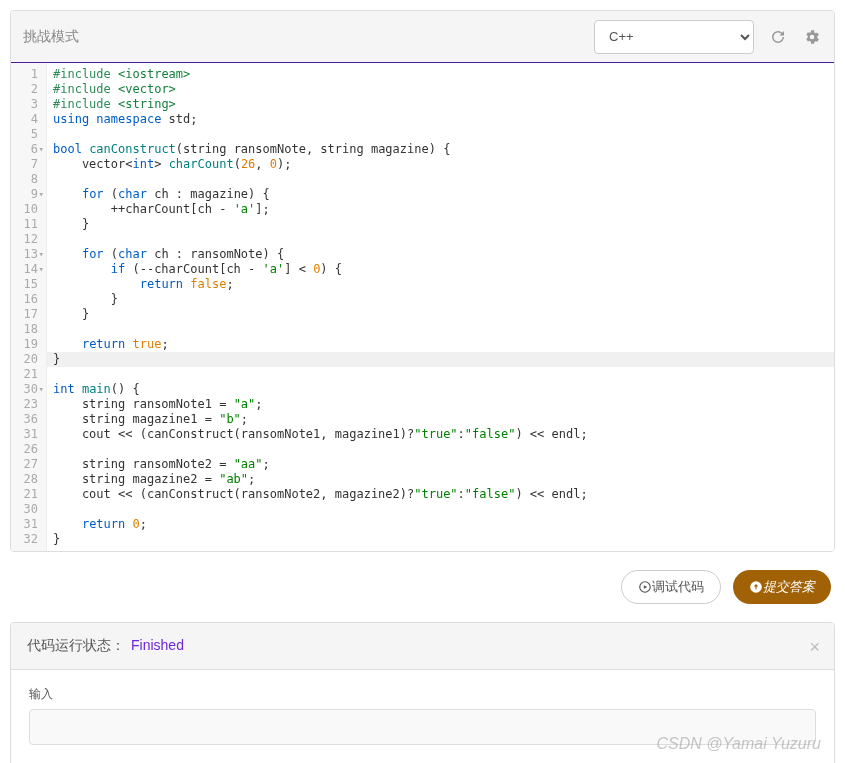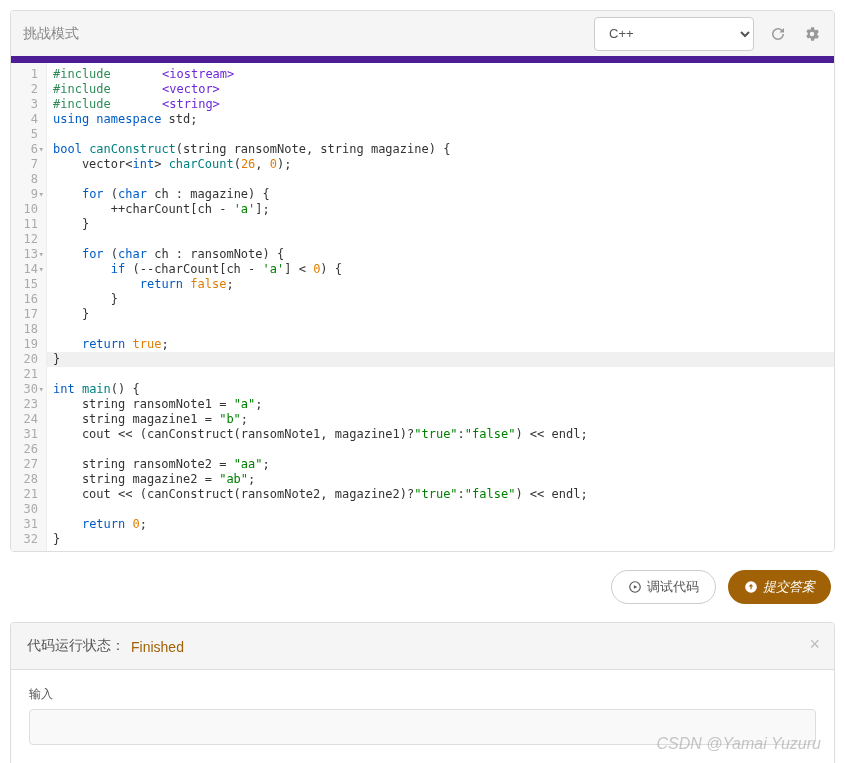--- a/index.html
+++ b/index.html
@@ -1,45 +1,45 @@
 <!DOCTYPE html>
 <html><head>
 <meta charset="utf-8">
 <style>
 * { box-sizing: border-box; margin: 0; padding: 0; }
 body { font-family: -apple-system, "Helvetica Neue", Arial, sans-serif; background: #fff; width: 845px; padding: 10px; color: #333; font-size: 13px; }
 .panel { border: 1px solid #ddd; border-radius: 4px; overflow: hidden; margin-bottom: 18px; }
-.header { background: #f5f5f5; border-bottom: 7px solid #4c1d95; padding: 8px 12px; display: flex; align-items: center; height: 52px; }
+.header { background: #f5f5f5; border-bottom: 1px solid #4c1d95; padding: 8px 12px; display: flex; align-items: center; height: 52px; }
 .header-title { flex: 1; color: #888; font-size: 14px; }
 .header-right { display: flex; align-items: center; gap: 14px; }
 .lang-select { width: 160px; height: 34px; border: 1px solid #ccc; border-radius: 4px; background: #fff; color: #555; padding: 0 10px; font-size: 13px; }
 .icon-btn { width: 20px; height: 20px; display: flex; align-items: center; justify-content: center; cursor: pointer; color: #999; }
 .icon-btn svg { width: 18px; height: 18px; fill: #999; }
 .editor { display: flex; background: #fff; font-family: Consolas, Monaco, monospace; font-size: 12px; line-height: 15px; }
 .gutter { background: #f7f7f7; color: #aaa; text-align: right; padding: 4px 8px 4px 4px; user-select: none; border-right: 1px solid #eee; min-width: 36px; }
 .gutter .ln { height: 15px; position: relative; }
 .gutter .fold::after { content: "▾"; position: absolute; right: -6px; font-size: 9px; color: #aaa; }
 .code { padding: 4px 6px; white-space: pre; flex: 1; position: relative; }
 .code .line { height: 15px; }
 .code .line.hl { background: #f0f0f0; margin-left: -6px; padding-left: 6px; margin-right: -6px; }
 .kw-green { color: #2e8b57; }
-.kw-red { color: #6d28d9; margin-left: 44px; }
+.kw-red { color: #15803d; }
 .kw-blue { color: #005cc5; }
 .kw-teal { color: #008080; }
 .kw-orange { color: #e07d00; }
 .kw-str { color: #008000; }
 .actions { display: flex; justify-content: flex-end; gap: 12px; margin-bottom: 18px; padding-right: 4px; }
-.btn { height: 34px; padding: 0 16px; border-radius: 17px; font-size: 13px; display: flex; align-items: center; cursor: pointer; border: none; gap: 5px; }
+.btn { height: 34px; padding: 0 16px; border-radius: 17px; font-size: 13px; display: flex; align-items: center; cursor: pointer; border: none; }
 .btn-default { background: #fff; border: 1px solid #ccc; color: #555; }
 .btn-primary { background: #a16207; color: #fff; font-style: italic; }
 .btn-primary svg { fill: #fff; }
 .btn svg { width: 14px; height: 14px; }
-.result-panel .rhdr { background: #f5f5f5; border-bottom: 1px solid #ddd; padding: 14px 16px; display: flex; align-items: flex-end; position: relative; }
+.result-panel .rhdr { background: #f5f5f5; border-bottom: 1px solid #ddd; padding: 14px 16px; display: flex; align-items: flex-start; position: relative; }
 .rhdr-label { color: #555; font-size: 14px; }
-.rhdr-status { color: #a16207; margin-left: 6px; font-size: 14px; }
+.rhdr-status { color: #6d28d9; margin-left: 6px; font-size: 14px; }
 .rclose { position: absolute; right: 14px; color: #bbb; font-size: 18px; cursor: pointer; }
 .rbody { padding: 16px 18px 14px; }
 .sect-label { color: #555; margin-bottom: 6px; font-size: 12px; }
 .well { border: 1px solid #ddd; border-radius: 4px; background: #f9f9f9; padding: 8px 10px; min-height: 36px; font-family: Consolas, Monaco, monospace; font-size: 12px; color: #555; margin-bottom: 16px; white-space: pre; }
 .watermark { position: fixed; right: 24px; bottom: 10px; color: rgba(160,160,160,0.6); font-size: 16px; font-style: italic; pointer-events: none; }
 </style>
 </head>
 <body>
 
 <div class="panel">
@@ -79,21 +79,21 @@
         <div class="ln fold">14</div>
         <div class="ln">15</div>
         <div class="ln">16</div>
         <div class="ln">17</div>
         <div class="ln">18</div>
         <div class="ln">19</div>
         <div class="ln">20</div>
         <div class="ln">21</div>
         <div class="ln fold">30</div>
         <div class="ln">23</div>
-        <div class="ln">24</div>
+        <div class="ln">36</div>
         <div class="ln">31</div>
         <div class="ln">26</div>
         <div class="ln">27</div>
         <div class="ln">28</div>
         <div class="ln">21</div>
         <div class="ln">30</div>
         <div class="ln">31</div>
         <div class="ln">32</div>
       </div>
     <div class="code" id="code"><div class="line"><span class="kw-green">#include</span> <span class="kw-red">&lt;iostream&gt;</span></div><div class="line"><span class="kw-green">#include</span> <span class="kw-red">&lt;vector&gt;</span></div><div class="line"><span class="kw-green">#include</span> <span class="kw-red">&lt;string&gt;</span></div><div class="line"><span class="kw-blue">using</span> <span class="kw-blue">namespace</span> std;</div><div class="line">&nbsp;</div><div class="line"><span class="kw-blue">bool</span> <span class="kw-teal">canConstruct</span>(string ransomNote, string magazine) {</div><div class="line">    vector&lt;<span class="kw-blue">int</span>&gt; <span class="kw-teal">charCount</span>(<span class="kw-orange">26</span>, <span class="kw-orange">0</span>);</div><div class="line">&nbsp;</div><div class="line">    <span class="kw-blue">for</span> (<span class="kw-blue">char</span> ch : magazine) {</div><div class="line">        ++charCount[ch - <span class="kw-str">'a'</span>];</div><div class="line">    }</div><div class="line">&nbsp;</div><div class="line">    <span class="kw-blue">for</span> (<span class="kw-blue">char</span> ch : ransomNote) {</div><div class="line">        <span class="kw-blue">if</span> (--charCount[ch - <span class="kw-str">'a'</span>] &lt; <span class="kw-orange">0</span>) {</div><div class="line">            <span class="kw-blue">return</span> <span class="kw-orange">false</span>;</div><div class="line">        }</div><div class="line">    }</div><div class="line">&nbsp;</div><div class="line">    <span class="kw-blue">return</span> <span class="kw-orange">true</span>;</div><div class="line hl">}</div><div class="line">&nbsp;</div><div class="line"><span class="kw-blue">int</span> <span class="kw-teal">main</span>() {</div><div class="line">    string ransomNote1 = <span class="kw-str">"a"</span>;</div><div class="line">    string magazine1 = <span class="kw-str">"b"</span>;</div><div class="line">    cout &lt;&lt; (canConstruct(ransomNote1, magazine1)?<span class="kw-str">"true"</span>:<span class="kw-str">"false"</span>) &lt;&lt; endl;</div><div class="line">&nbsp;</div><div class="line">    string ransomNote2 = <span class="kw-str">"aa"</span>;</div><div class="line">    string magazine2 = <span class="kw-str">"ab"</span>;</div><div class="line">    cout &lt;&lt; (canConstruct(ransomNote2, magazine2)?<span class="kw-str">"true"</span>:<span class="kw-str">"false"</span>) &lt;&lt; endl;</div><div class="line">&nbsp;</div><div class="line">    <span class="kw-blue">return</span> <span class="kw-orange">0</span>;</div><div class="line">}</div></div>

